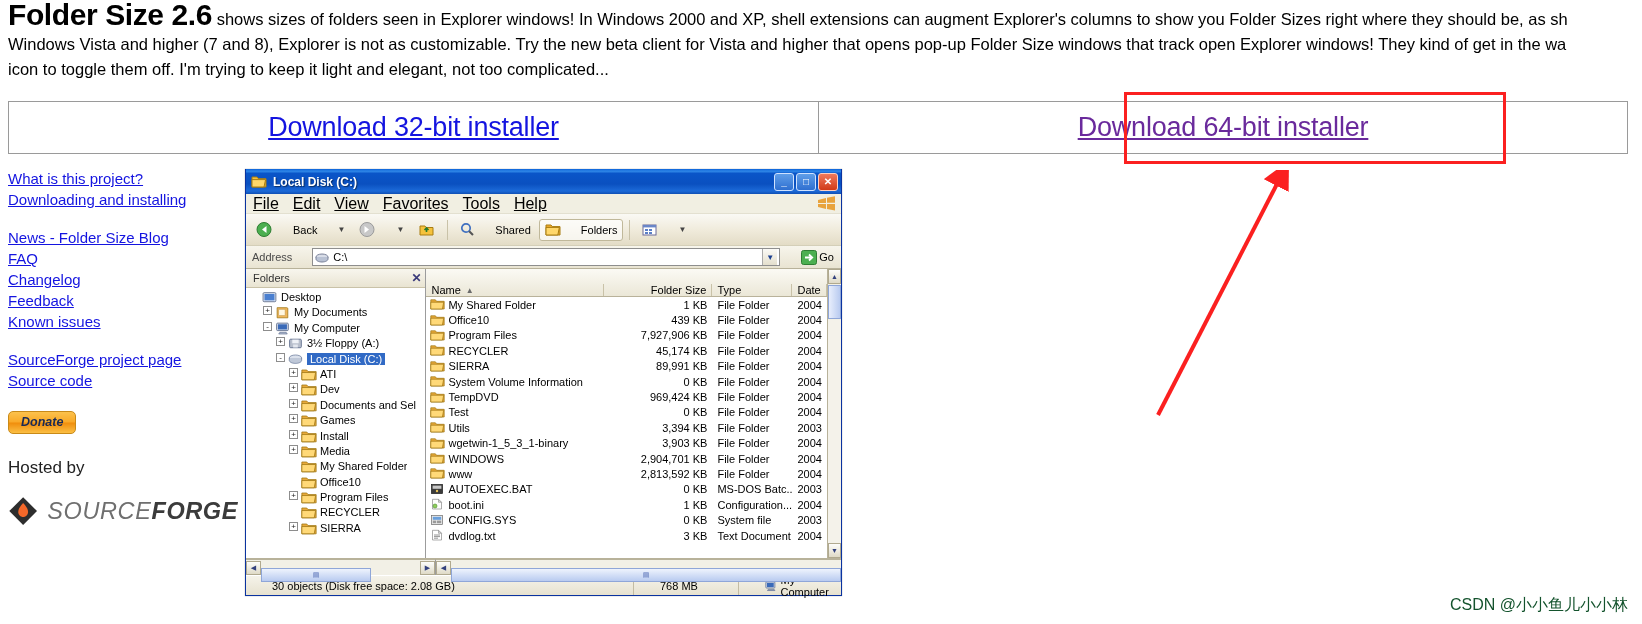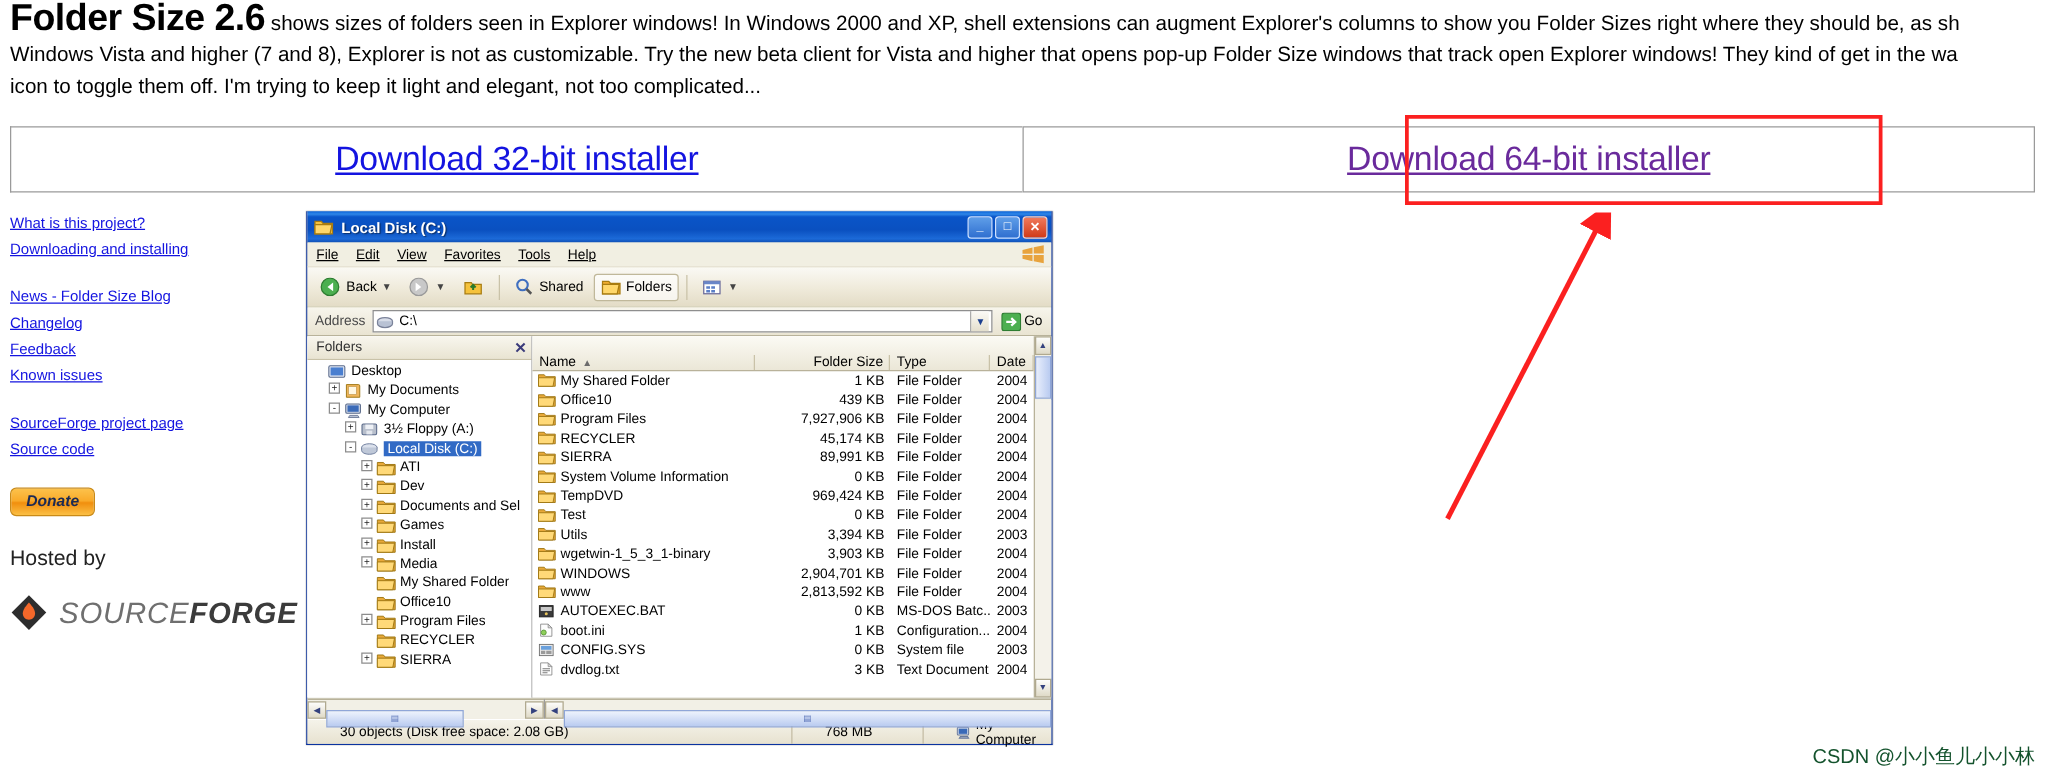--- a/index.html
+++ b/index.html
@@ -71,21 +71,21 @@
   .annot-arrow { position: absolute; left: 1100px; top: 170px; z-index: 30; }
 
   
   .sidebar {
     position: absolute;
     left: 8px; top: 168px;
     width: 230px;
   }
   .side-link {
     display: block;
-    font-size: 12px;
+    font-size: 15px;
     line-height: 21px;
     color: #1414e0;
     text-decoration: underline;
     white-space: nowrap;
     cursor: pointer;
   }
   .side-gap { height: 17px; }
   .donate-btn {
     display: inline-block;
     margin-top: 20px;
@@ -160,51 +160,51 @@
   
   .xp-menu {
     height: 20px;
     background: #f1efe2;
     display: flex;
     align-items: center;
     padding-left: 7px;
     gap: 14px;
     border-bottom: 1px solid #e3e0d0;
   }
-  .xp-menu span { font-size: 11px; cursor: pointer; }
+  .xp-menu span { font-size: 16px; cursor: pointer; }
   .xp-menu u { text-decoration: underline; }
   .menu-flag {
     margin-left: auto; margin-right: 4px;
     width: 22px; height: 16px;
   }
   
   .xp-toolbar {
     height: 32px;
     background: linear-gradient(180deg,#faf9f4 0%,#efeada 55%,#e3dcc6 100%);
     display: flex;
     align-items: center;
     padding-left: 4px;
     gap: 2px;
     border-bottom: 1px solid #d4cfb8;
   }
   .tb-item {
-    display: flex; align-items: center; gap: 4px;
+    display: flex; align-items: center; gap: 20px;
     padding: 3px 5px; font-size: 11px; cursor: pointer;
     border: 1px solid transparent; border-radius: 3px;
   }
   .tb-item.active { border-color: #c0b89a; background: rgba(255,255,255,.65); }
   .tb-sep { width:1px; height:20px; background:#c9c2a8; margin:0 4px; }
   .tb-caret { font-size: 8px; color:#444; }
   
   .xp-address {
     height: 23px;
     background: linear-gradient(180deg,#f7f5ec,#e9e4d2);
     display: flex; align-items: center;
     padding: 0 3px;
-    gap: 3px;
+    gap: 17px;
     border-bottom: 1px solid #b8b29a;
   }
   .addr-label { font-size: 11px; color:#4a4a4a; padding:0 3px; }
   .addr-box {
     flex: 1; height: 18px; background:#fff;
     border: 1px solid #8e8e8e;
     display: flex; align-items: center;
     padding: 0 2px; gap: 4px; font-size: 11px;
   }
   .addr-caret {
@@ -383,20 +383,21 @@
       </marker>
     </defs>
     <line x1="58" y1="245" x2="178" y2="12" stroke="#fb2020" stroke-width="4" marker-end="url(#ah)"></line>
   </svg>
 
   <div class="sidebar">
     <a class="side-link">What is this project?</a>
     <a class="side-link">Downloading and installing</a>
     <div class="side-gap"></div>
     <a class="side-link">News - Folder Size Blog</a>
+    <a class="side-link">FAQ</a>
     <a class="side-link">Changelog</a>
     <a class="side-link">Feedback</a>
     <a class="side-link">Known issues</a>
     <div class="side-gap"></div>
     <a class="side-link">SourceForge project page</a>
     <a class="side-link">Source code</a>
     <div class="donate-btn">Donate</div>
     <div class="hosted-by">Hosted by</div>
     <div class="sf-logo">
       <svg width="34" height="34" viewBox="0 0 34 34">

